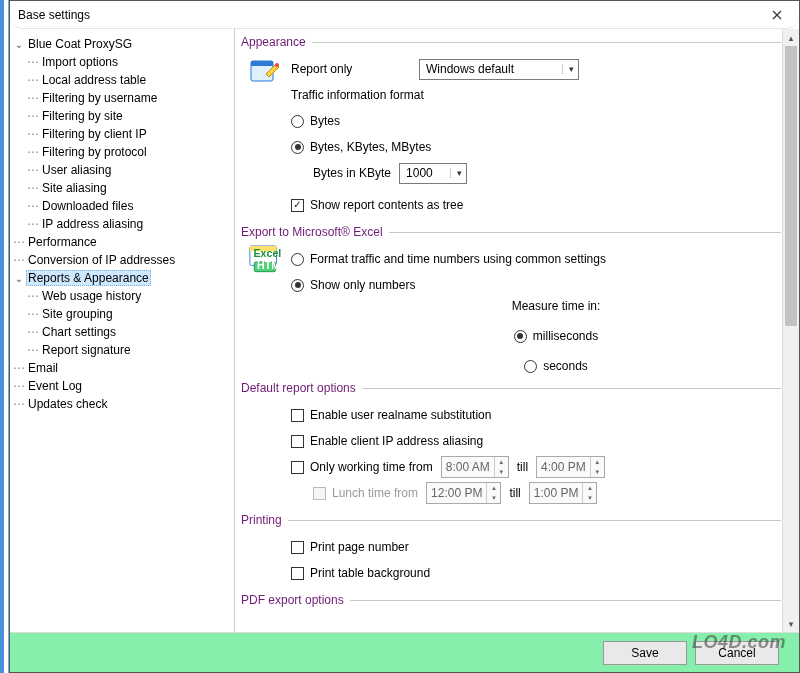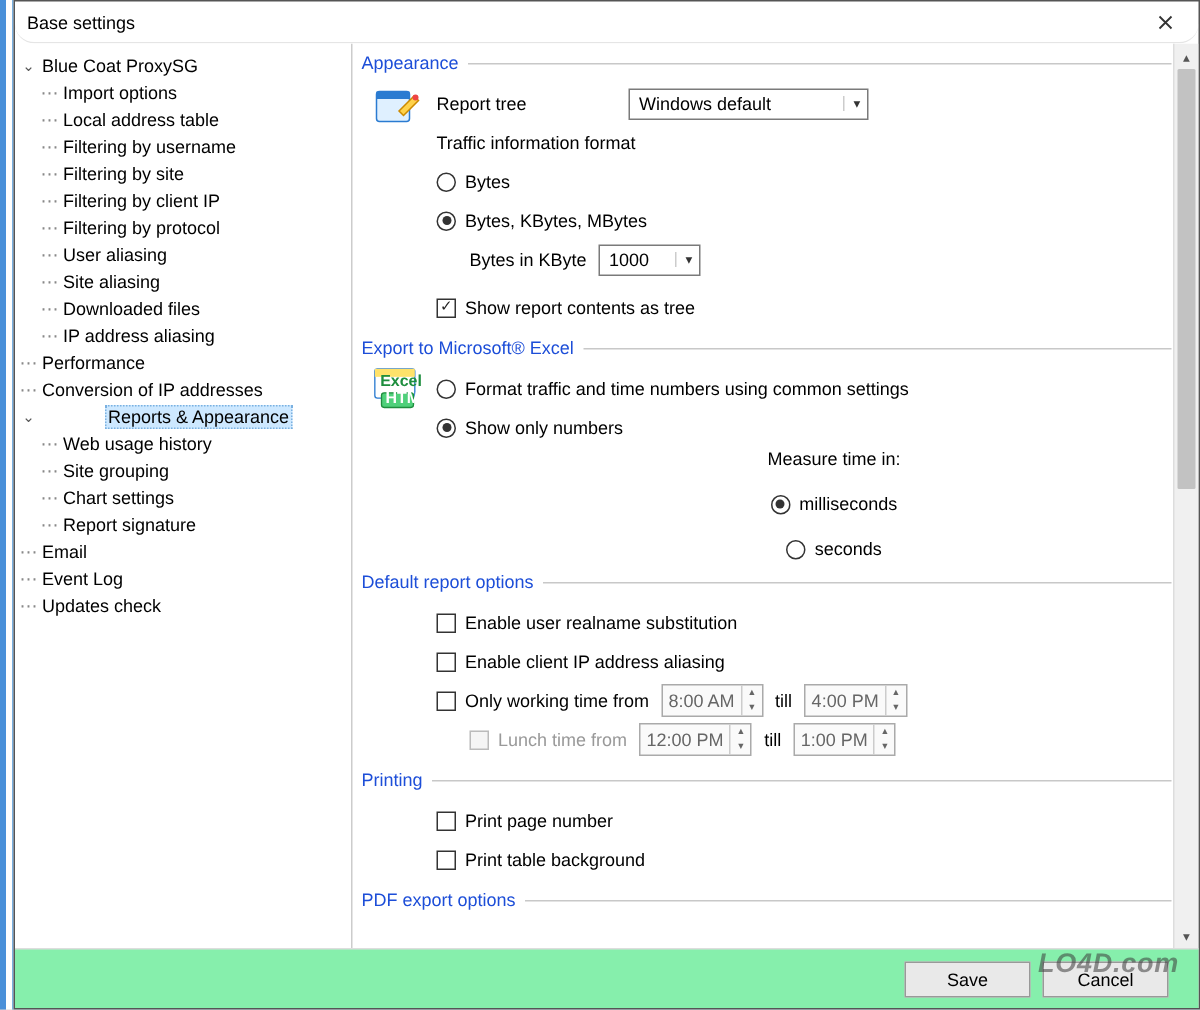--- a/index.html
+++ b/index.html
@@ -16,30 +16,30 @@
 .body { flex: 1; display: flex; overflow: hidden; }
 .tree {
   width: 225px; border-right: 1px solid #ccc; padding: 6px 2px; overflow-y: auto;
 }
 .tree ul { list-style: none; }
 .tree li { white-space: nowrap; }
 .tree .row { display: flex; align-items: center; height: 18px; padding-right: 4px; cursor: pointer; }
 .tree .toggle { width: 14px; text-align: center; color: #555; font-size: 10px; }
 .tree .dots { width: 14px; text-align: center; color: #888; }
 .tree .label { padding: 0 2px; }
-.tree .selected .label { background: #cde8ff; border: 1px dotted #7ab0e0; padding: 0 1px; margin-left: 44px; }
+.tree .selected .label { background: #cde8ff; border: 1px dotted #7ab0e0; padding: 0 1px; }
 .tree .children { margin-left: 14px; }
 .content { flex: 1; position: relative; display: flex; flex-direction: column; }
 .scroll { flex: 1; overflow-y: auto; padding: 4px 18px 4px 6px; }
 .scrollbar { position: absolute; right: 0; top: 0; bottom: 0; width: 17px; background: #f0f0f0; border-left: 1px solid #ddd; }
 .scrollbar .up, .scrollbar .down { height: 17px; display: flex; align-items: center; justify-content: center; color: #555; font-size: 9px; }
 .scrollbar .thumb { position: absolute; left: 2px; right: 2px; top: 17px; height: 280px; background: #c2c2c2; border-radius: 1px; }
 .scrollbar .down { position: absolute; bottom: 0; left: 0; right: 0; }
 .group { margin-bottom: 6px; }
-.group-header { display: flex; align-items: center; gap: 6px; color: #1d4ed8; margin: 2px 0 6px 0; }
+.group-header { display: flex; align-items: center; gap: 6px; color: #701a75; margin: 2px 0 6px 0; }
 .group-header .line { flex: 1; height: 1px; background: #c8c8c8; }
 .group-body { padding-left: 8px; display: flex; gap: 10px; }
 .group .icon { width: 32px; height: 32px; flex-shrink: 0; }
 .fields { flex: 1; }
 .field-row { display: flex; align-items: center; gap: 8px; min-height: 24px; margin: 2px 0; flex-wrap: wrap; }
 .indent { margin-left: 22px; }
 .indent2 { margin-left: 40px; flex-direction: column; }
 .select { display: inline-flex; align-items: center; border: 1px solid #7a7a7a; height: 21px; background: #fff; }
 .select span { padding: 0 6px; }
 .select .arrow { border-left: 1px solid #ccc; width: 16px; text-align: center; font-size: 9px; color: #333; }
@@ -224,21 +224,21 @@
             <div class="icon appearance-icon">
               <svg viewBox="0 0 32 32">
                   <rect x="2" y="6" width="22" height="20" rx="2" fill="#dff0ff" stroke="#2a7bd1"></rect>
                   <rect x="2" y="6" width="22" height="5" fill="#2a7bd1"></rect>
                   <path d="M20 22 L30 12 L27 9 L17 19 Z" fill="#ffd24a" stroke="#cc8a00"></path>
                   <circle cx="28" cy="10" r="2" fill="#e44"></circle>
                 </svg>
             </div>
             <div class="fields">
               <div class="field-row">
-                <span style="width:120px">Report tree</span>
+                <span style="width:120px">Report only</span>
                 <div class="select" style="width:160px">
                   <span style="flex:1">Windows default</span>
                   <span class="arrow">▾</span>
                 </div>
               </div>
               <div class="field-row">
                   <span>Traffic information format</span>
                 </div>
               <div class="field-row">
                   <label class="radio">

